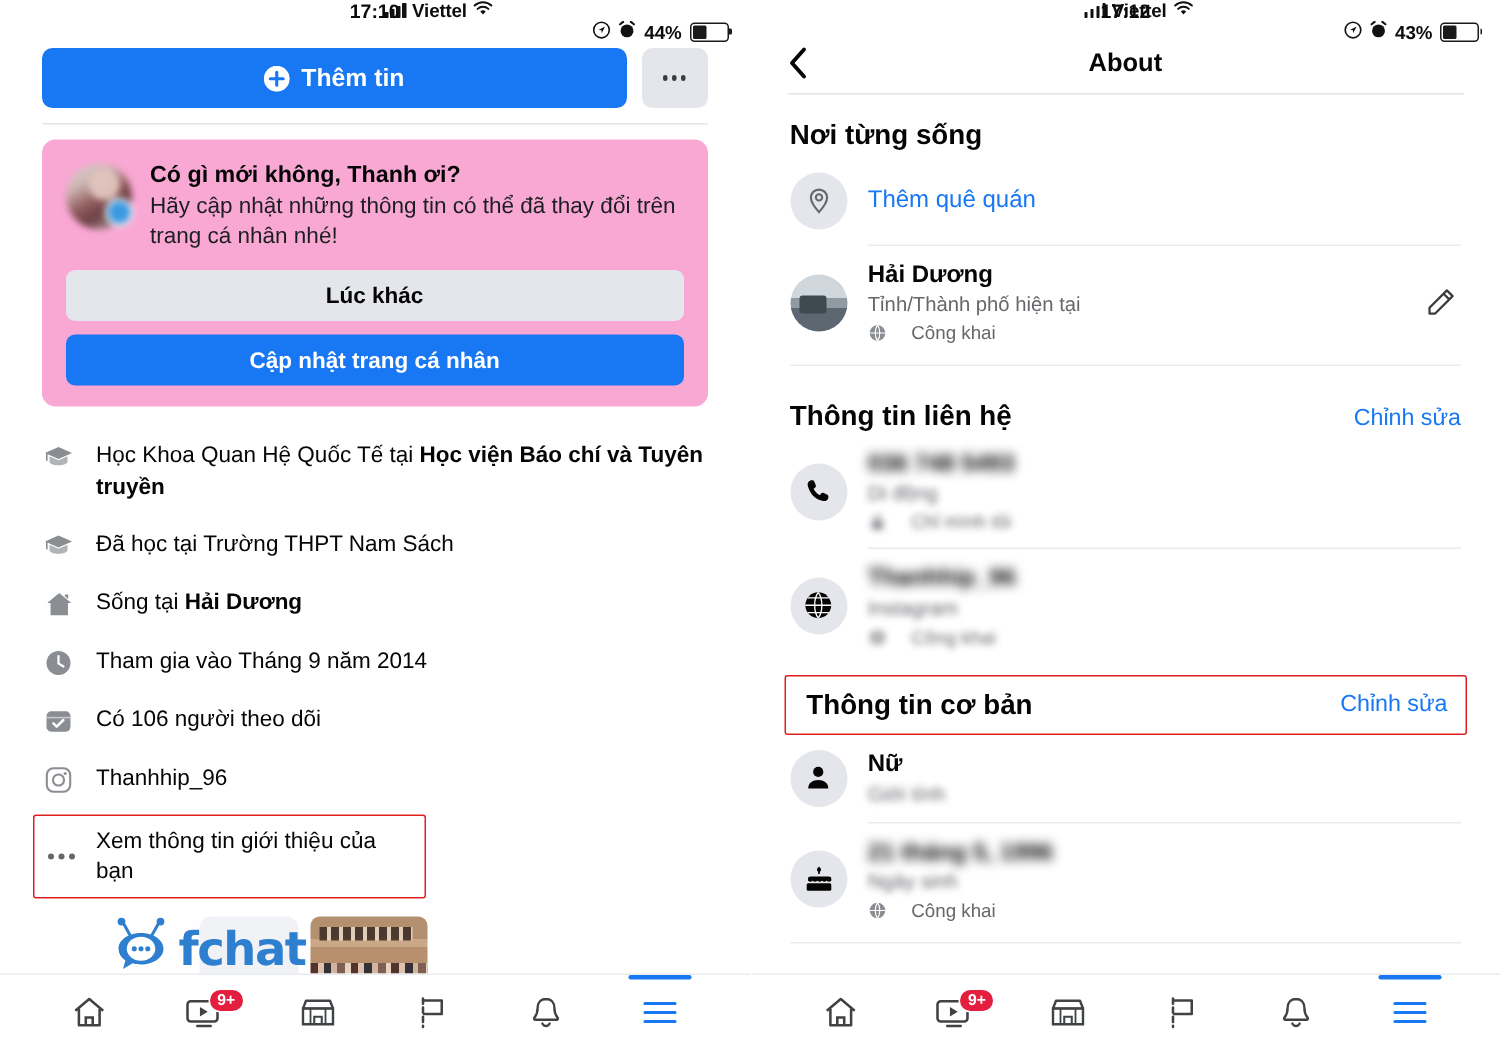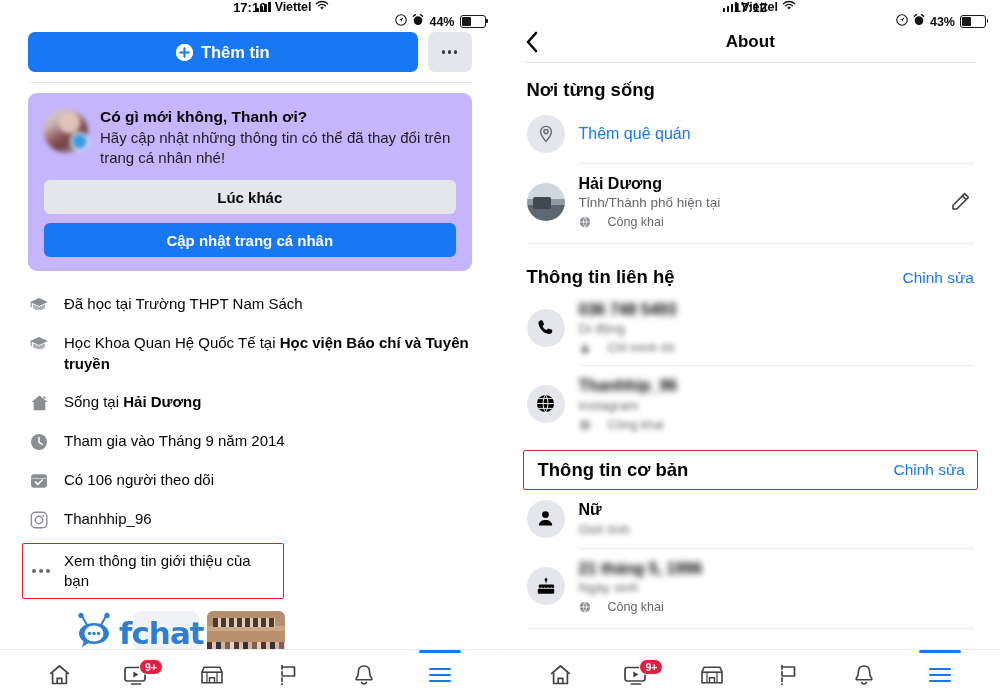--- a/index.html
+++ b/index.html
@@ -50,21 +50,21 @@
   .plus-circle svg{display:block;}
   .btn-dots{
     width:44px;height:40px;background:#e4e6eb;border-radius:7px;
     display:flex;align-items:center;justify-content:center;
   }
   .dots{display:flex;gap:2.5px;}
   .dots i{width:3.4px;height:3.4px;border-radius:50%;background:#3a3b3c;display:block;}
   .hairline{height:1px;background:#e3e5e8;margin:10px 28px 0 28px;}
 
   .card{
-    margin:10px 28px 0 28px;background:#c4b5fd;border-radius:9px;
+    margin:10px 28px 0 28px;background:#f9a8d4;border-radius:9px;
     padding:14px 16px 14px 16px;
   }
   .card-top{display:flex;gap:12px;align-items:flex-start;}
   .avatar-blur{
     width:44px;height:44px;border-radius:50%;flex:none;margin-top:2px;
     background:
       radial-gradient(circle at 58% 32%, rgba(225,198,190,.95) 0 26%, rgba(0,0,0,0) 27%),
       linear-gradient(150deg,#dfd5d2 0%,#cdb6b2 28%,#8f5a5c 52%,#6e4145 68%,#c9c3c6 100%);
     filter:blur(2.2px);
     position:relative;
@@ -259,32 +259,32 @@
     <div class="info-list">
 
       <div class="info-row">
         <span class="info-ico">
           <svg width="20" height="16" viewBox="0 0 20 16">
               <path d="M10 1 1 5l9 4 9-4-9-4z" fill="#8a8d91"></path>
               <path d="M4 7.2v3.4c0 1.4 2.7 2.6 6 2.6s6-1.2 6-2.6V7.2l-6 2.6-6-2.6z" fill="#b0b3b8"></path>
               <path d="M2.2 5.6v4.2" stroke="#8a8d91" stroke-width="1.1" stroke-linecap="round"></path>
             </svg>
         </span>
-        <span class="info-tx"><span>Đã học tại Trường THPT Nam Sách</span><b></b></span>
+        <span class="info-tx"><span>Học Khoa Quan Hệ Quốc Tế tại </span><b>Học viện Báo chí và Tuyên truyền</b></span>
       </div>
 
       <div class="info-row">
         <span class="info-ico">
           <svg width="20" height="16" viewBox="0 0 20 16">
               <path d="M10 1 1 5l9 4 9-4-9-4z" fill="#8a8d91"></path>
               <path d="M4 7.2v3.4c0 1.4 2.7 2.6 6 2.6s6-1.2 6-2.6V7.2l-6 2.6-6-2.6z" fill="#b0b3b8"></path>
               <path d="M2.2 5.6v4.2" stroke="#8a8d91" stroke-width="1.1" stroke-linecap="round"></path>
             </svg>
         </span>
-        <span class="info-tx"><span>Học Khoa Quan Hệ Quốc Tế tại </span><b>Học viện Báo chí và Tuyên truyền</b></span>
+        <span class="info-tx"><span>Đã học tại Trường THPT Nam Sách</span><b></b></span>
       </div>
 
       <div class="info-row">
         <span class="info-ico">
           <svg width="19" height="18" viewBox="0 0 19 18">
               <path d="M9.5 1.4 1.5 8h2.2v8.2h11.6V8h2.2L9.5 1.4z" fill="#8a8d91"></path>
               <path d="M13.2 2.4h2.3v3l-2.3-1.9z" fill="#8a8d91"></path>
             </svg>
         </span>
         <span class="info-tx"><span>Sống tại </span><b>Hải Dương</b></span>

